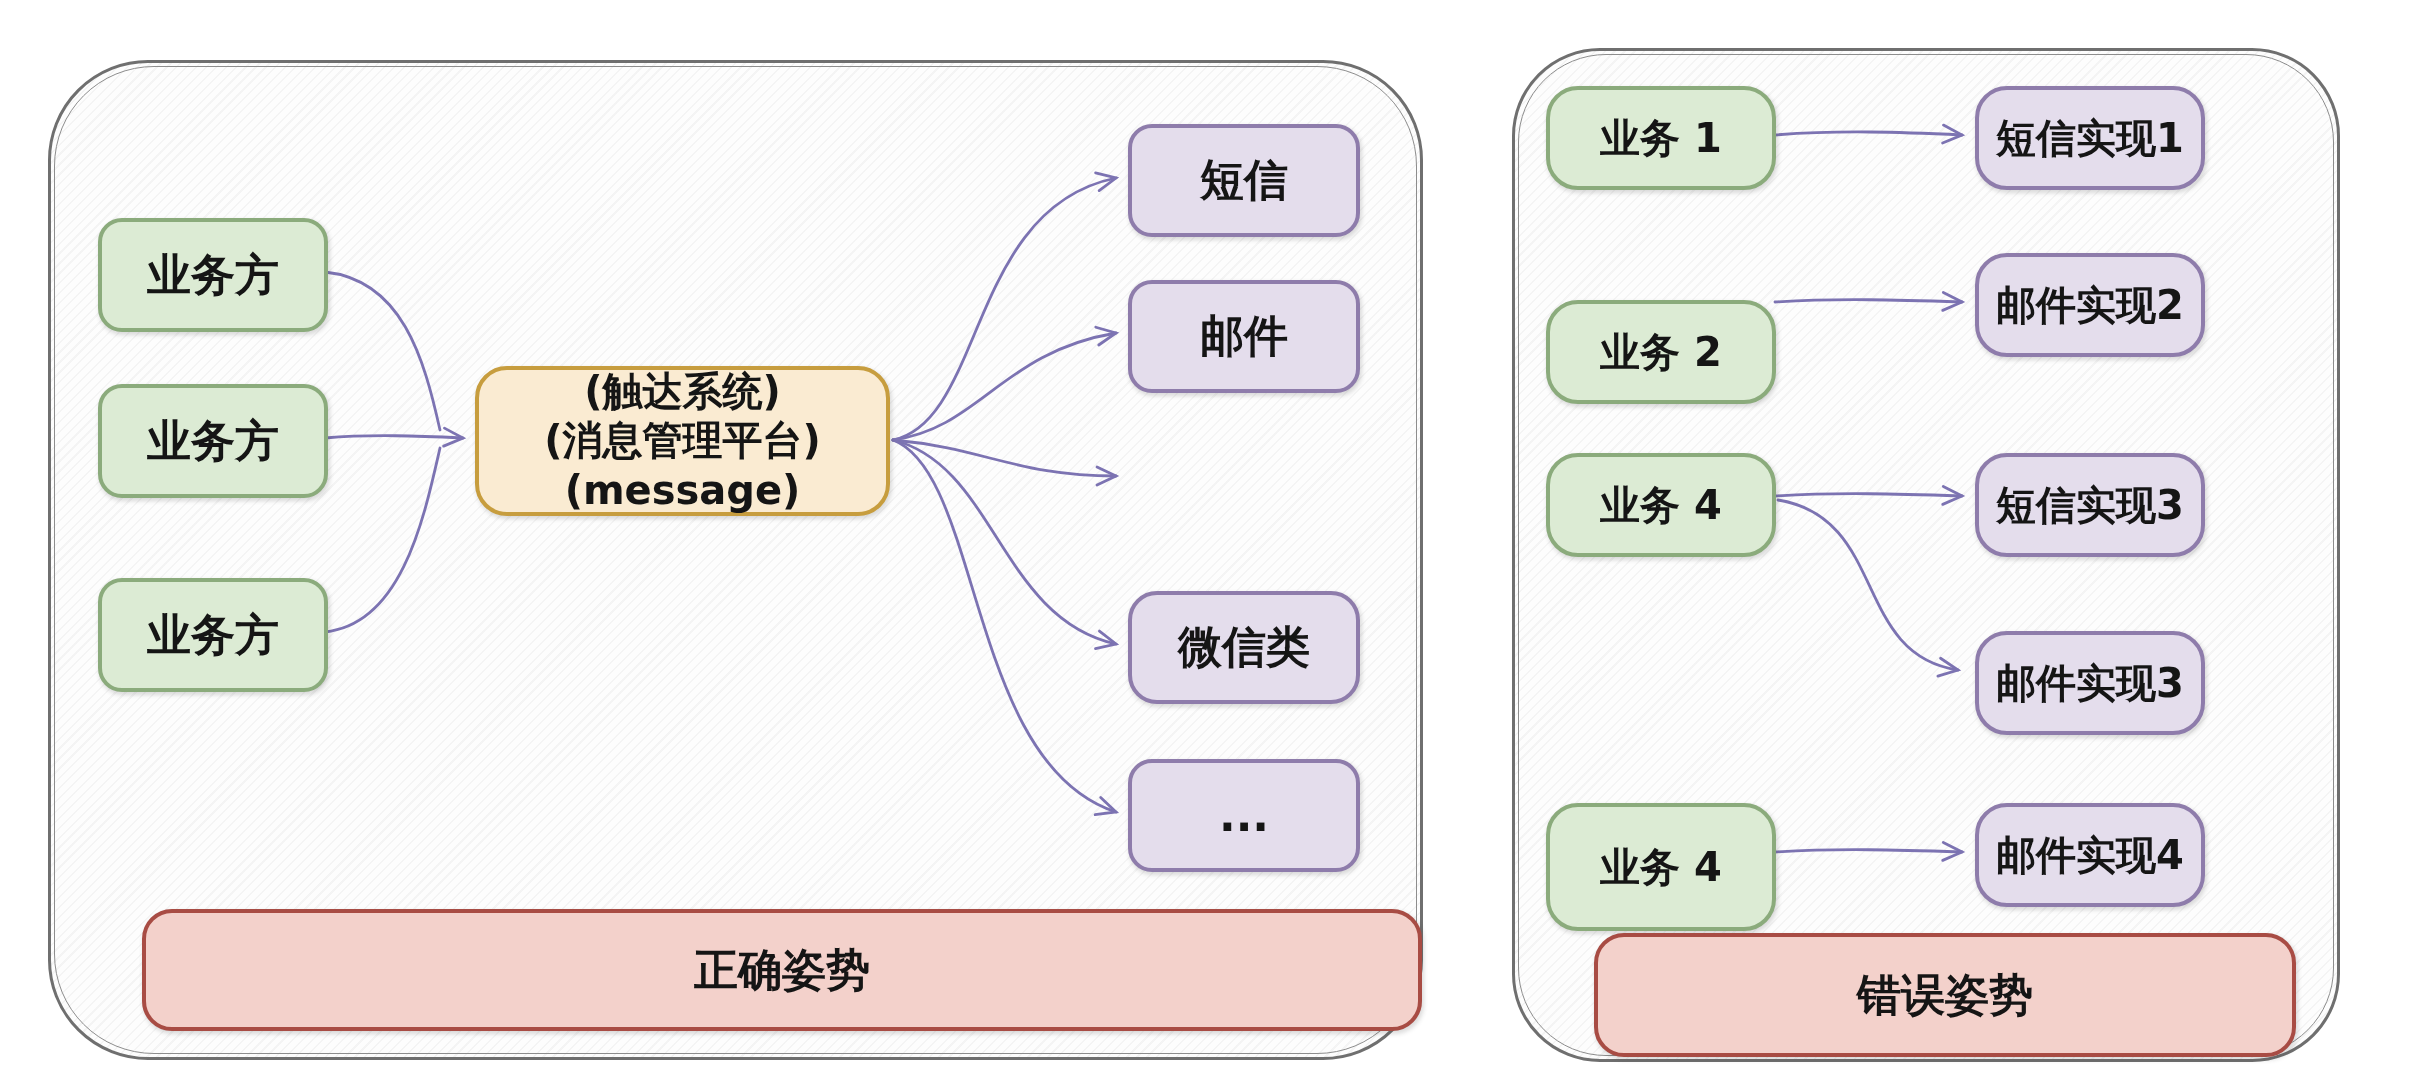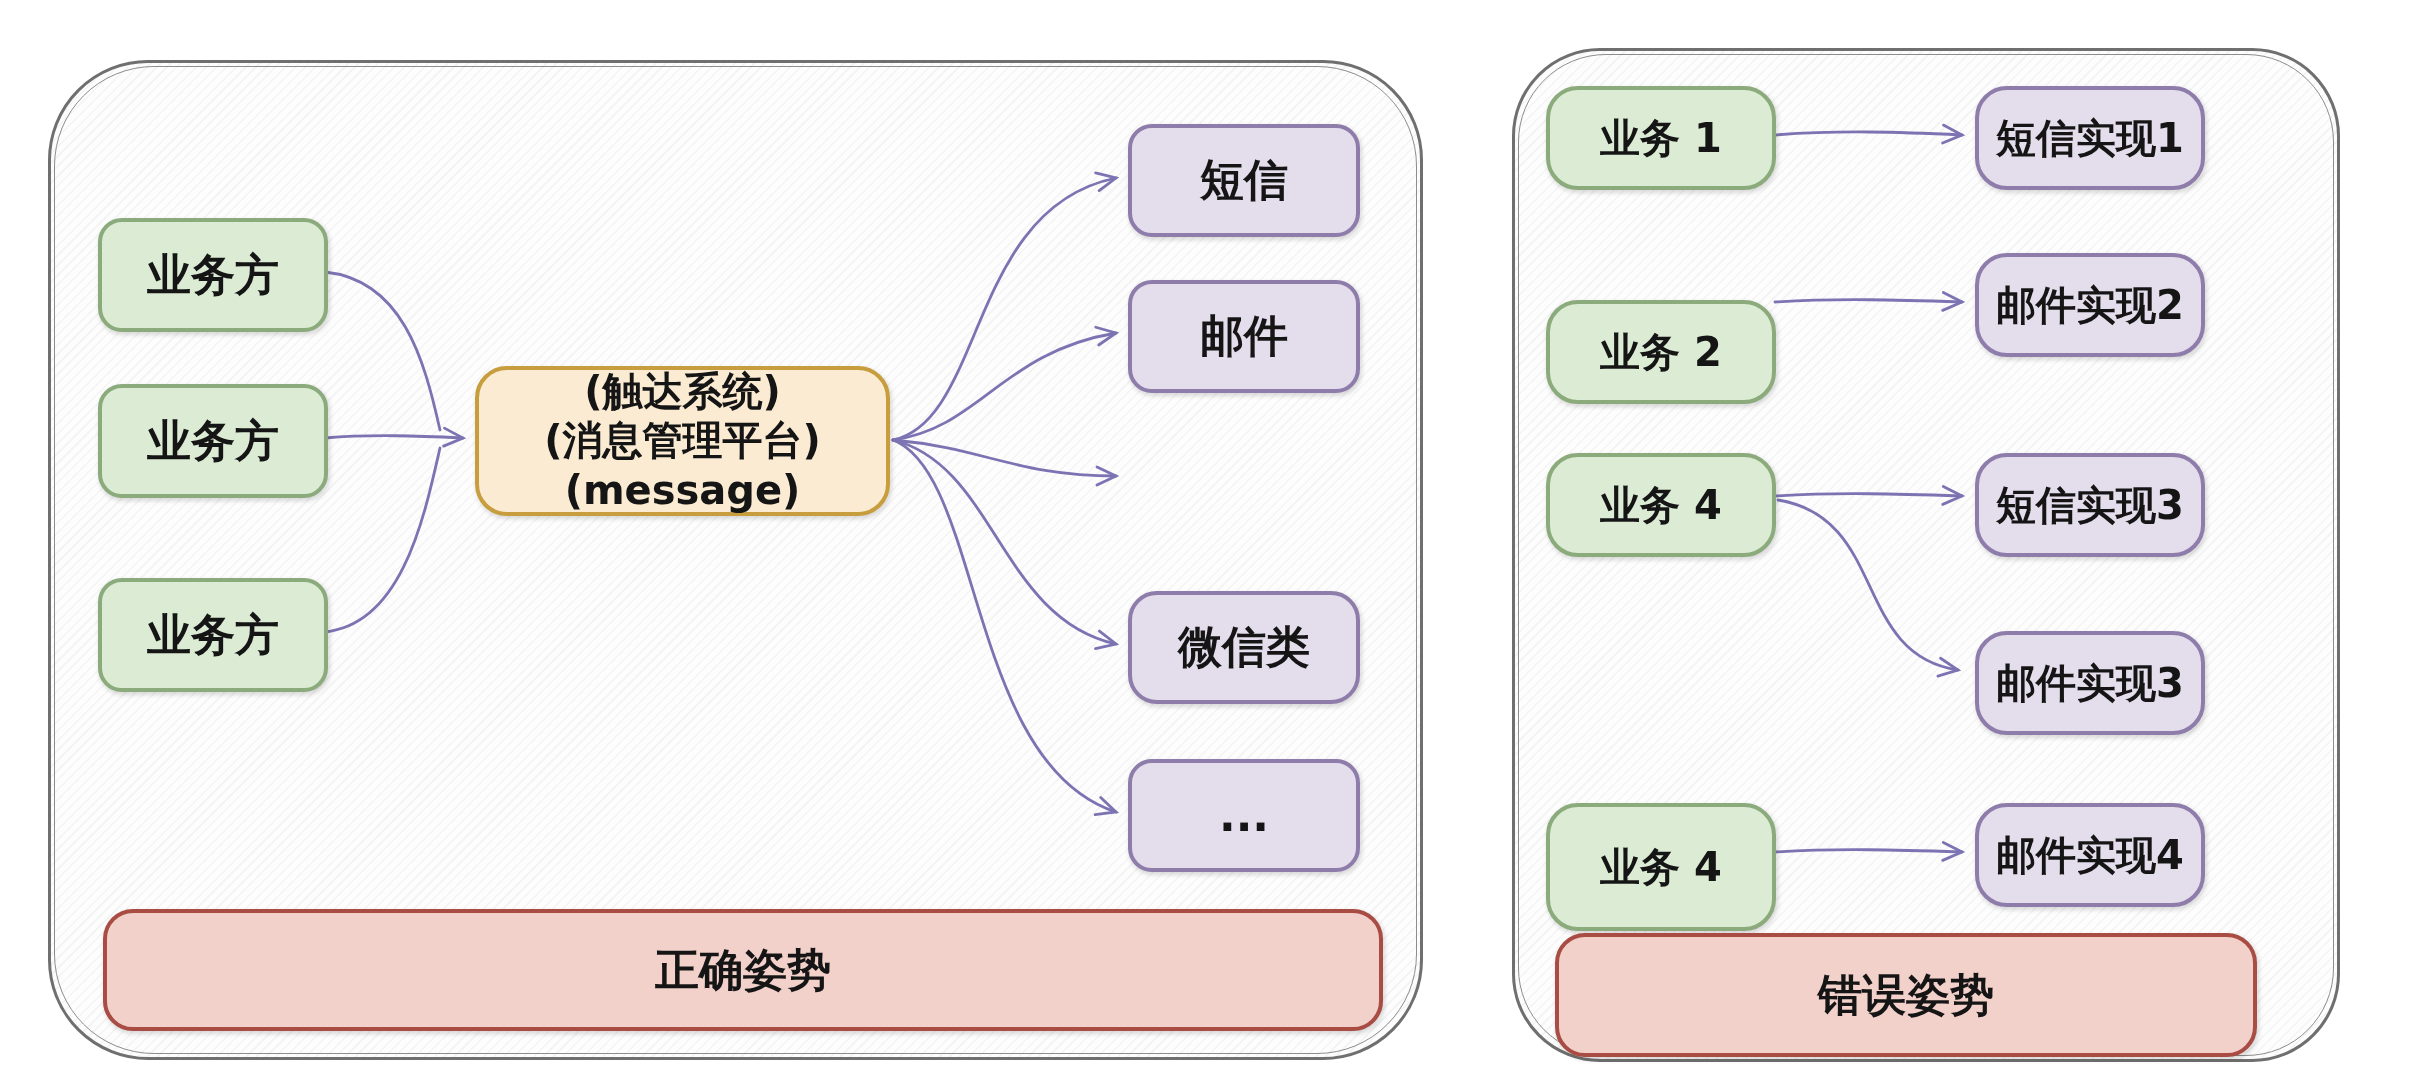--- a/index.html
+++ b/index.html
@@ -49,20 +49,21 @@
   .orange{
     background:#faebd2; border:4px solid #c79d3e;
     border-radius:28px;
     flex-direction:column;
     line-height:1.24;
   }
   .redbar{
     background:#f3d1cb; border:4.5px solid #a84c44;
     border-radius:30px;
     font-size:44px;
+    margin-left:39px;
   }
   .fs44{font-size:44px;}
   .fs40{font-size:40px;border-radius:32px;}
 
   
   #src-1{left:47px;  top:155px; width:230px; height:114px;}
   #src-2{left:47px;  top:321px; width:230px; height:114px;}
   #src-3{left:47px;  top:515px; width:230px; height:114px;}
   #hub  {left:424px; top:303px; width:415px; height:150px;justify-content:center;}
   #ch-1 {left:1077px;top:61px;  width:232px; height:113px;}

